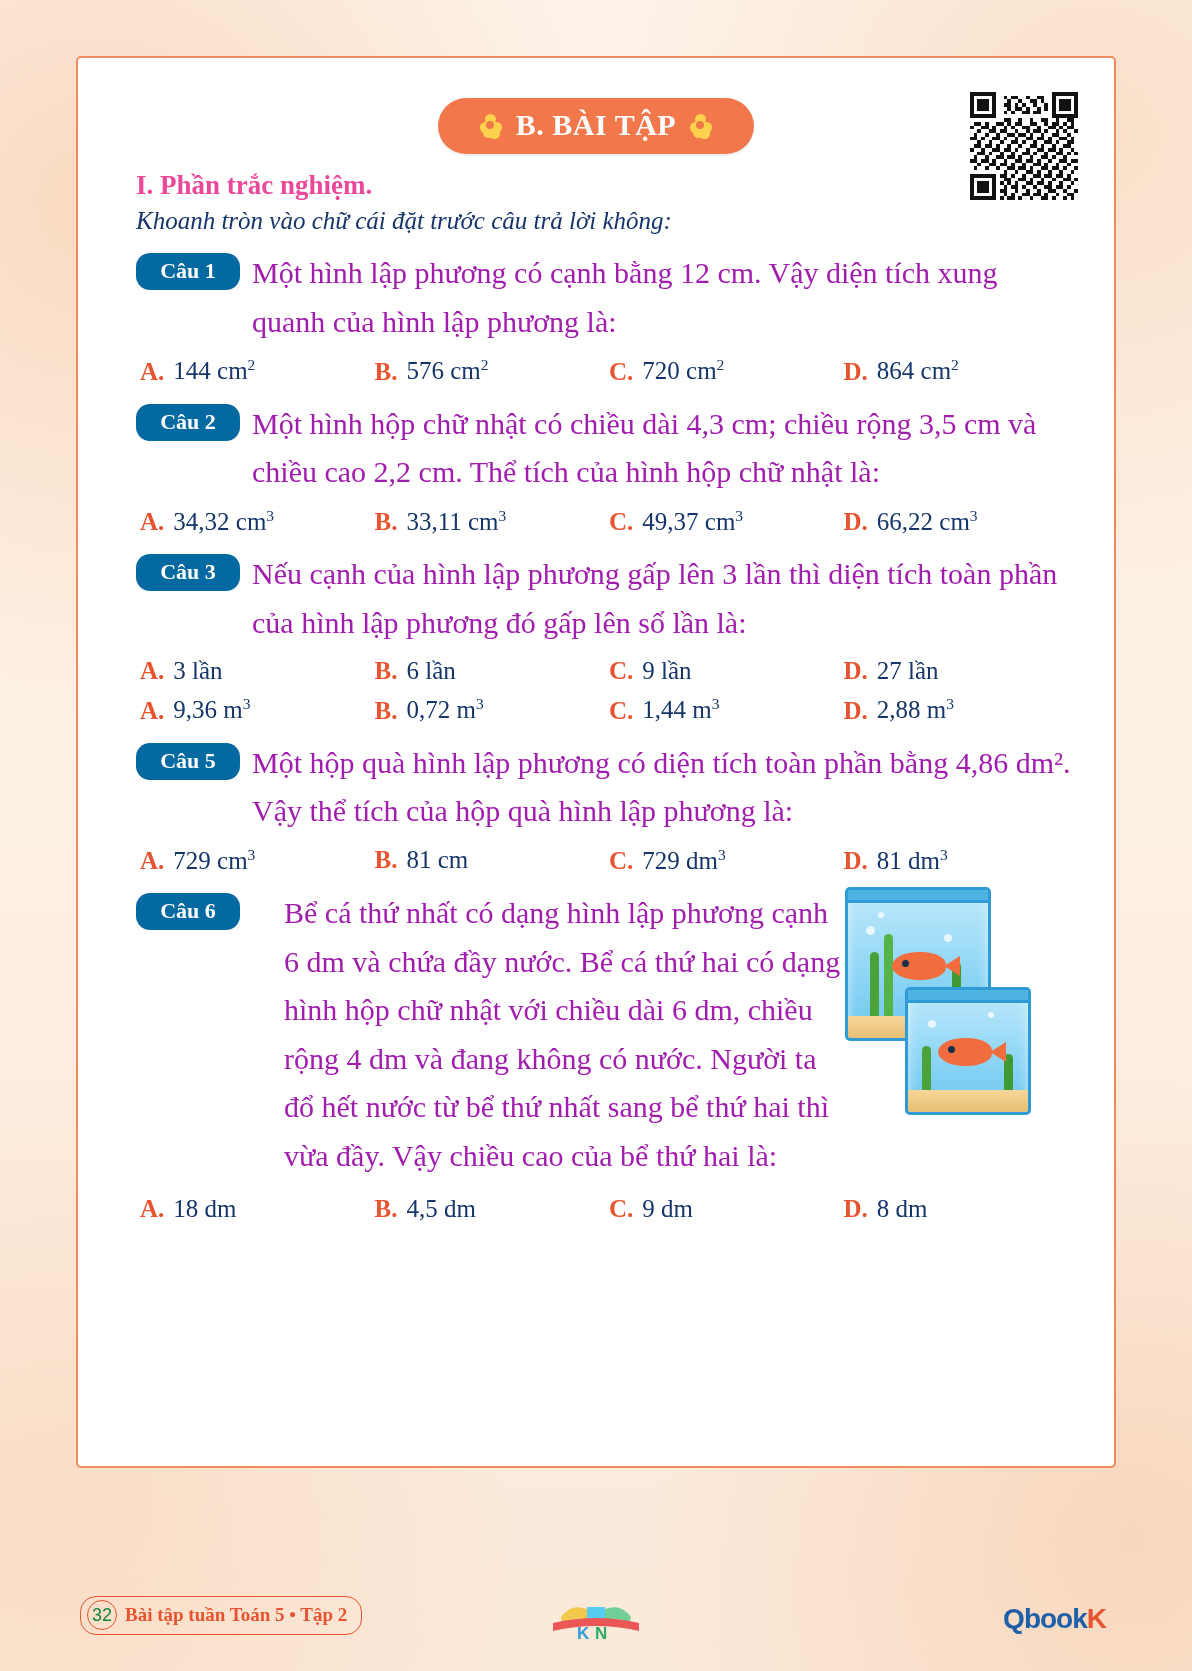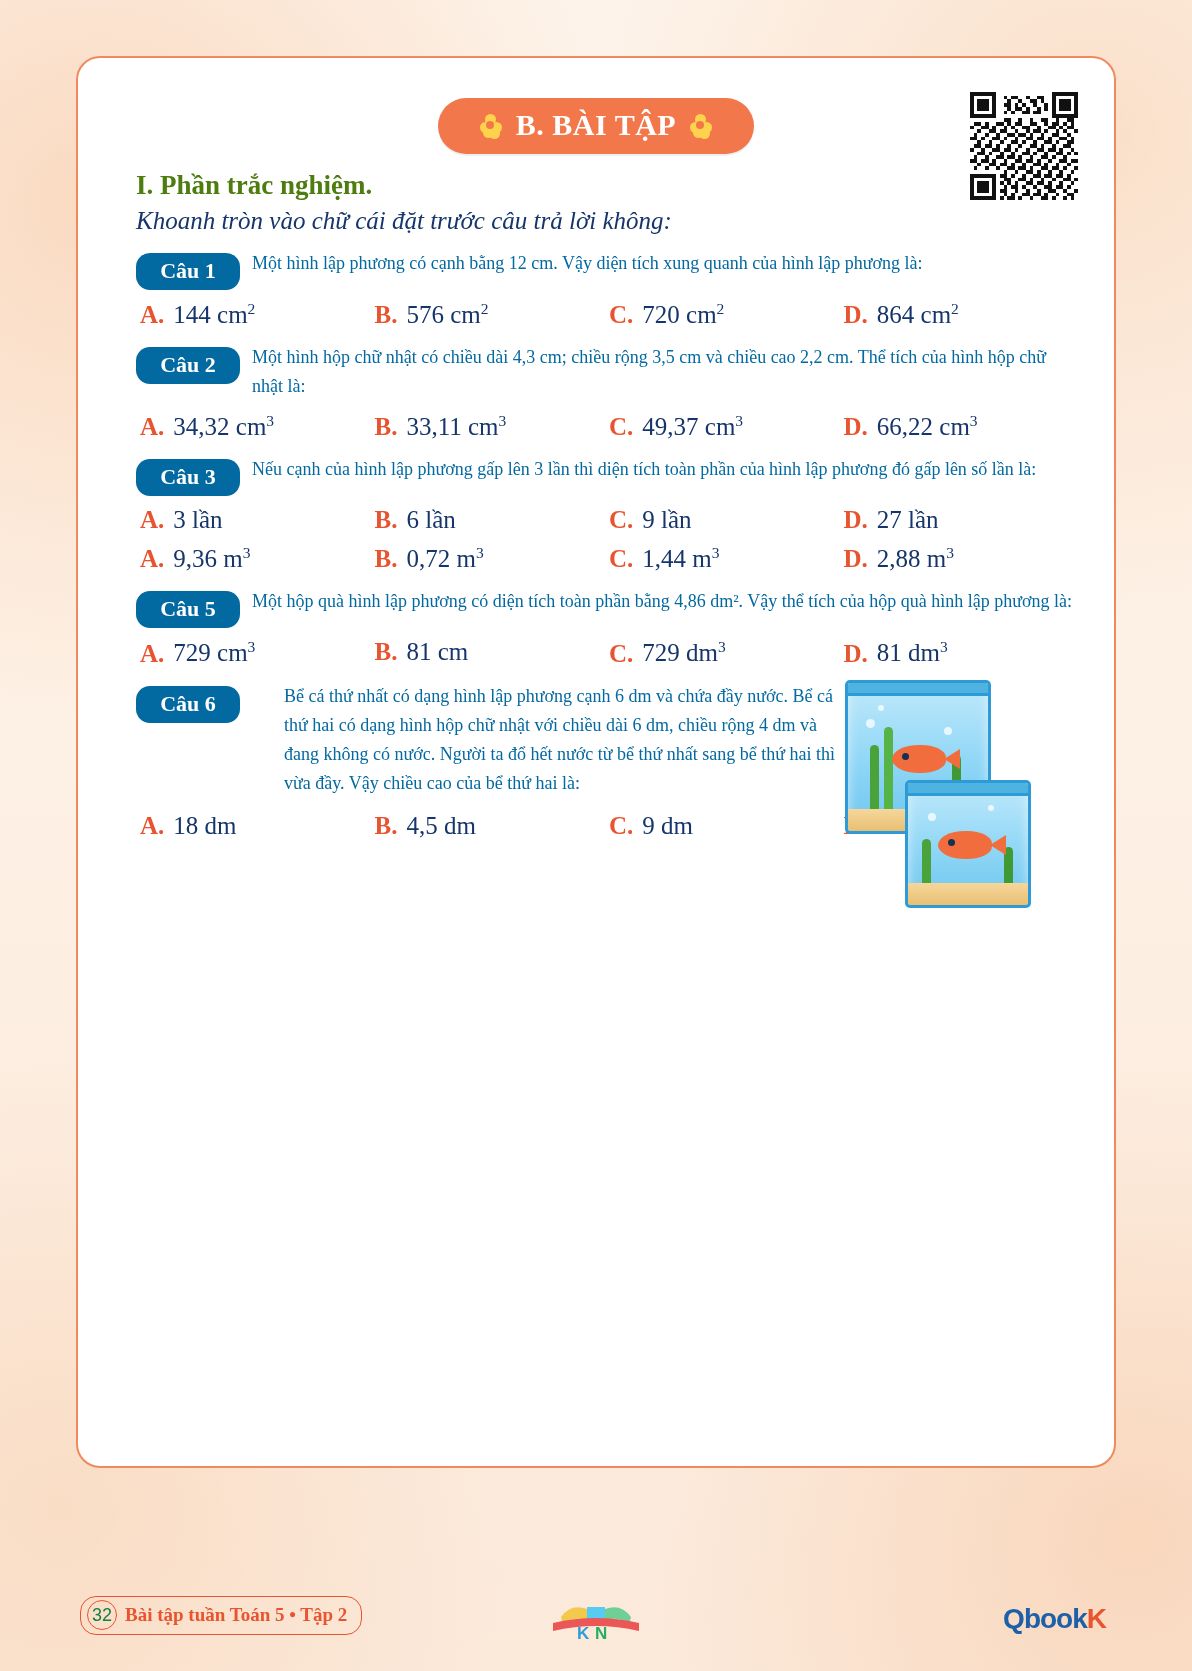--- a/index.html
+++ b/index.html
@@ -25,21 +25,21 @@
       linear-gradient(180deg, #fdf3ea 0%, #fdf0e4 45%, #fbe9da 100%);
   }
   .paper {
     position: absolute;
     left: 76px;
     top: 56px;
     width: 1040px;
     height: 1412px;
     background: #ffffff;
     border: 2.5px solid #f08a5d;
-    border-radius: 24px;
+    border-radius: 5px;
     box-sizing: border-box;
   }
   .content {
     position: absolute;
     left: 0; top: 0;
     width: 100%;
     height: 100%;
     padding: 26px 36px;
     box-sizing: border-box;
   }
@@ -89,21 +89,21 @@
     position: absolute;
     right: 0px;
     top: 8px;
     width: 108px;
     height: 108px;
     background: #ffffff;
   }
 
   
   .section-title {
-    color: #4d7c0f;
+    color: #ec4899;
     font-weight: bold;
     font-size: 27px;
     margin: 14px 0 6px 22px;
   }
   .instruction {
     font-style: italic;
     font-size: 25px;
     color: #15356b;
     margin: 6px 0 4px 22px;
   }
@@ -127,22 +127,22 @@
     font-weight: bold;
     font-size: 22px;
     border-radius: 14px;
     padding: 5px 0 6px 0;
     text-align: center;
     width: 104px;
     position: relative;
   }
   .q-body {
     flex: 1 1 auto;
-    font-size: 18px;
-    color: #0369a1;
+    font-size: 30px;
+    color: #a21caf;
     line-height: 1.62;
     padding-right: 4px;
   }
   .q-body.with-image {
     padding-right: 230px;
     margin-left: 24px;
   }
   .answers {
     display: flex;
     margin: 10px 0 0 26px;

